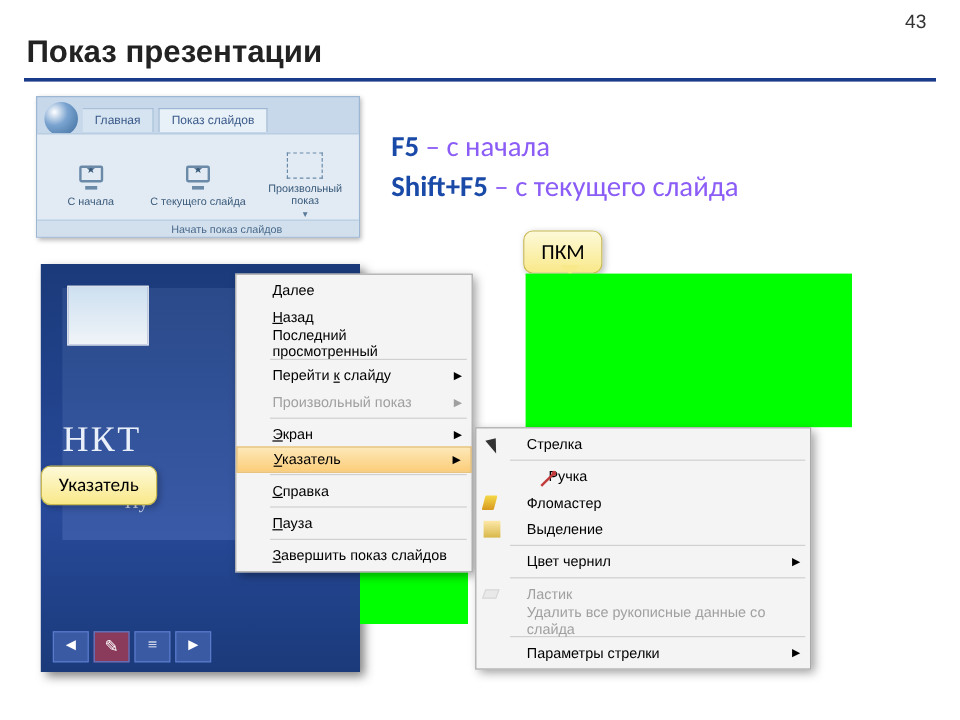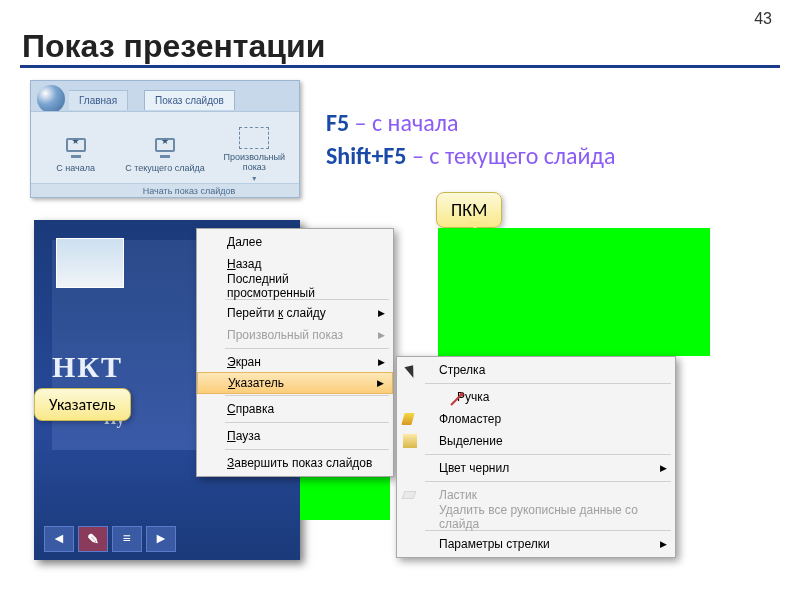--- a/index.html
+++ b/index.html
@@ -1,23 +1,23 @@
 <!DOCTYPE html>
 <html><head>
 <meta charset="utf-8">
 <style>
   * { box-sizing: border-box; margin: 0; padding: 0; }
   body { font-family: Arial, sans-serif; width: 800px; height: 600px; position: relative; background: #fff; overflow: hidden; }
   .page-num { position: absolute; top: 10px; right: 28px; font-size: 16px; color: #333; }
-  .title { position: absolute; top: 28px; left: 22px; font-size: 32px; font-weight: bold; color: #222; }
+  .title { position: absolute; top: 28px; left: 22px; font-size: 26px; font-weight: bold; color: #222; }
   .hr { position: absolute; top: 65px; left: 20px; width: 760px; height: 3px; background: #1a3a8a; }
 
   .ribbon { position: absolute; top: 80px; left: 30px; width: 270px; height: 118px; background: #c7d8ea; border: 1px solid #9db6d2; box-shadow: 2px 2px 4px rgba(0,0,0,0.3); }
   .ribbon-orb { position: absolute; top: 4px; left: 6px; width: 28px; height: 28px; border-radius: 50%; background: radial-gradient(circle at 30% 30%, #fff, #7aa3d0 40%, #3a6a9a); }
-  .ribbon-tabs { position: absolute; top: 9px; left: 38px; display: flex; gap: 16px; font-size: 10px; }
+  .ribbon-tabs { position: absolute; top: 9px; left: 38px; display: flex; gap: 4px; font-size: 10px; }
   .rt { padding: 4px 10px; background: #d6e3f0; color: #3a5a8a; border-top: 1px solid #a8c0d8; border-right: 1px solid #a8c0d8; }
   .rt.active { background: #e8f0f8; border: 1px solid #9db6d2; border-bottom: none; }
   .ribbon-body { position: absolute; top: 30px; left: 0; right: 0; bottom: 0; background: #e2ebf4; border-top: 1px solid #b0c6dc; display: flex; }
   .rbtn { flex: 1; display: flex; flex-direction: column; align-items: center; justify-content: center; font-size: 9px; color: #3a5a7a; text-align: center; padding: 4px; position: relative; }
   .rbtn .ricon { width: 28px; height: 24px; margin-bottom: 3px; position: relative; }
   .ricon.screen::before { content: ""; position: absolute; inset: 2px 4px 8px 4px; border: 2px solid #6a8aa8; border-radius: 2px; }
   .ricon.screen::after { content: ""; position: absolute; left: 50%; bottom: 2px; width: 10px; height: 3px; background: #6a8aa8; transform: translateX(-50%); }
   .rbtn.v3 .ricon { border: 1px dashed #6a8aa8; width: 30px; height: 22px; }
   .r-chev { font-size: 8px; color: #5a7a9a; margin-top: 2px; }
   .ribbon-footer { position: absolute; bottom: 0; left: 0; right: 0; height: 14px; background: #d2e0ee; text-align: center; font-size: 9px; color: #4a6a8a; line-height: 14px; border-top: 1px solid #b8cee2; padding-left: 48px; }
@@ -25,21 +25,21 @@
   .text-right { position: absolute; top: 108px; left: 326px; font-size: 24px; font-family: Calibri, sans-serif; }
   .text-right .f5 { color: #1a4aa8; font-weight: bold; }
   .text-right .rest { color: #8b5cf6; }
   .text-right .line2 { margin-top: 4px; }
 
   .callout { position: absolute; background: linear-gradient(#fdf9d8,#f9e98a); border: 1px solid #c8b850; border-radius: 8px; padding: 6px 14px; font-size: 18px; box-shadow: 2px 2px 5px rgba(0,0,0,0.25); font-family: Calibri, sans-serif; }
   .callout.pkm { top: 192px; left: 436px; }
   .callout.pkm::after { content: ""; position: absolute; bottom: -10px; left: 30px; border: 8px solid transparent; border-top-color: #f9e98a; }
   .callout.uk { top: 388px; left: 34px; font-size: 16px; }
 
-  .slide { position: absolute; top: 220px; left: 34px; width: 266px; height: 340px; background: linear-gradient(#1a3a7a,#284a9a 60%,#1a3a7a); box-shadow: 4px 4px 8px rgba(0,0,0,0.5); color: #fff; font-family: "Times New Roman", serif; font-weight: bold; }
+  .slide { position: absolute; top: 220px; left: 34px; width: 266px; height: 340px; background: linear-gradient(#1a3a7a,#284a9a 60%,#1a3a7a); box-shadow: 4px 4px 8px rgba(0,0,0,0.5); color: #fff; font-family: "Times New Roman", serif; }
   .slide-inner { position: absolute; top: 20px; left: 18px; right: 18px; height: 210px; background: linear-gradient(#2a4a8a,#3a5aa8); }
   .thumb { position: absolute; top: 18px; left: 22px; width: 68px; height: 50px; background: linear-gradient(#cde0f0,#f0f4f8); border: 1px solid #fff; }
   .slide-title { position: absolute; top: 130px; left: 18px; font-size: 30px; letter-spacing: 2px; color: #eaf0fa; }
   .slide-sub { position: absolute; top: 190px; left: 70px; font-size: 16px; color: #cad6ea; }
   .navbar { position: absolute; bottom: 8px; left: 10px; display: flex; gap: 4px; }
   .navbtn { width: 30px; height: 26px; background: #3a5aa4; border: 1px solid #5a7acc; color: #fff; font-size: 14px; display: flex; align-items: center; justify-content: center; cursor: pointer; }
   .navbtn.pen { background: #8a3a5a; }
 
   .green1 { position: absolute; top: 228px; left: 438px; width: 272px; height: 128px; background: #0f0; }
   .green2 { position: absolute; top: 420px; left: 300px; width: 90px; height: 100px; background: #0f0; }

